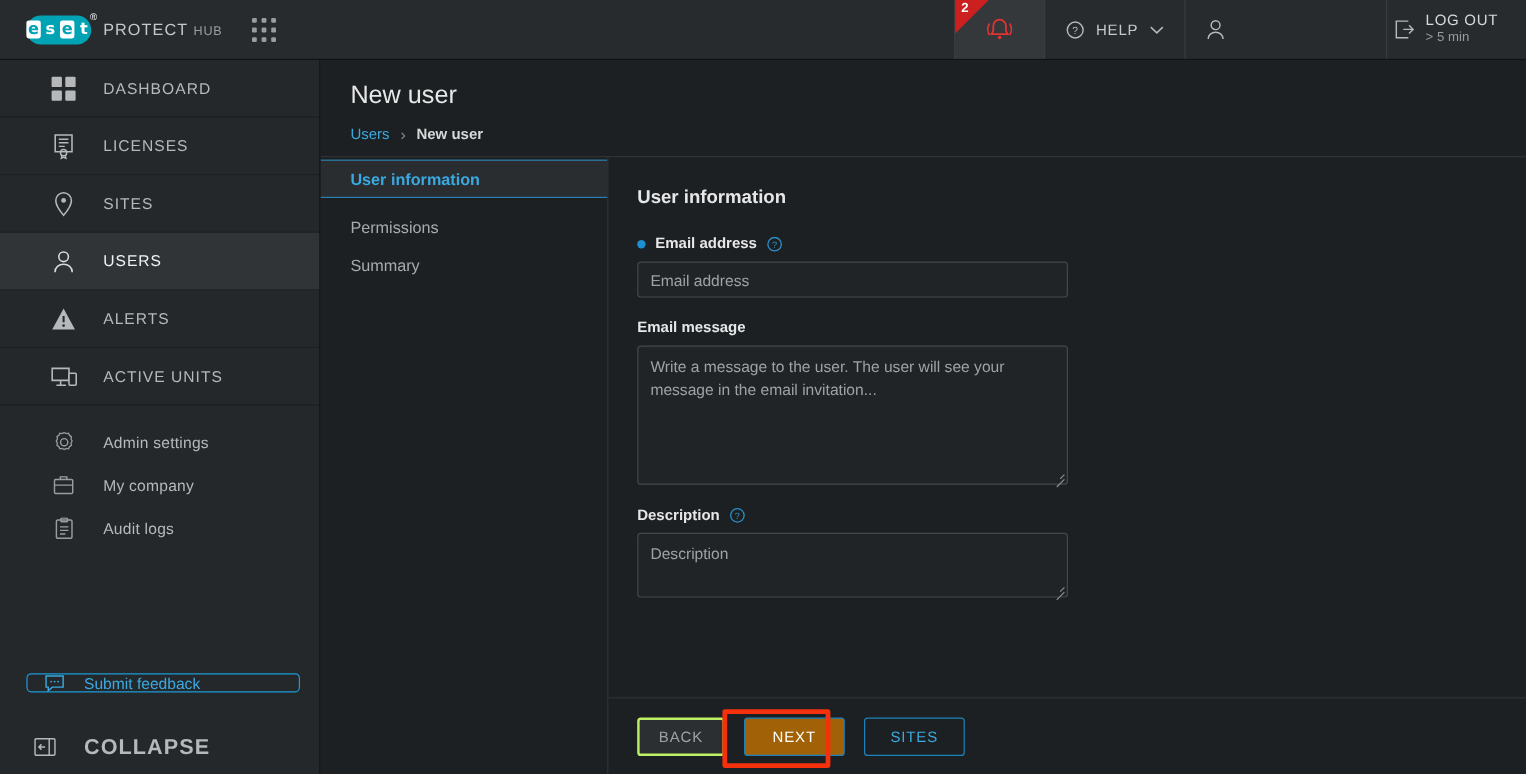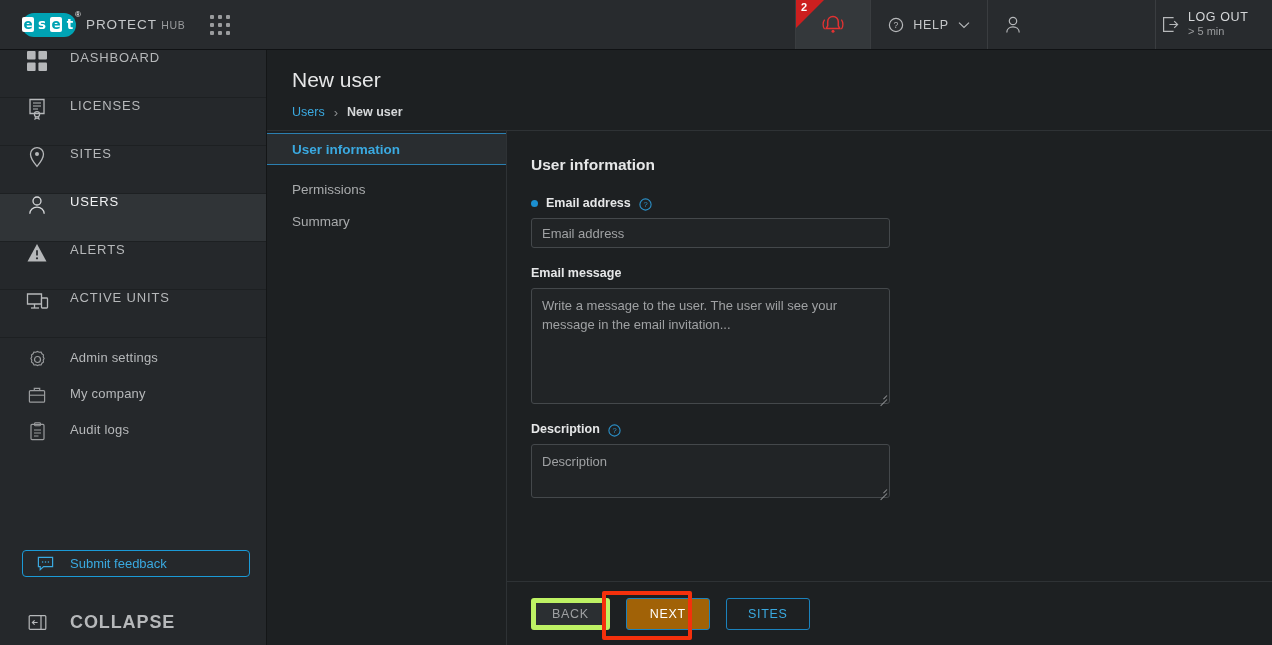--- a/index.html
+++ b/index.html
@@ -82,38 +82,38 @@
 
   
   .sidebar {
     width: 267px; flex: 0 0 267px;
     background: #25282b;
     border-right: 1px solid #141617;
     display: flex; flex-direction: column;
     position: relative;
   }
   .nav-item {
-    display: flex; align-items: flex-start;
+    display: flex; align-items: center;
     height: 48px; flex: 0 0 48px;
-    padding-left: 24px; gap: 20px;
+    padding-left: 40px; gap: 20px;
     cursor: pointer;
     border-bottom: 1px solid #1d2022;
     color: #b6b8ba;
   }
   .nav-item.primary .nav-label { font-size: 13px; letter-spacing: 0.85px; }
   .nav-item.secondary { height: 36px; flex: 0 0 36px; border-bottom: none; }
   .nav-item.secondary .nav-label { font-size: 13px; letter-spacing: 0.2px; color: #b6b8ba; }
   .nav-item.active { background: #303437; }
   .nav-item.active .nav-label { color: #f1f2f3; }
   .nav-ico { width: 26px; display: flex; align-items: center; justify-content: center; flex: 0 0 26px; }
   .nav-ico svg { display: block; }
   .sb-spacer { flex: 1 1 auto; }
 
   .feedback-btn {
-    margin: 0 16px 0 22px; height: 27px;
+    margin: 0 16px 0 22px; height: 16px;
     border: 1px solid #1b9ad6; border-radius: 4px;
     display: flex; align-items: center; gap: 16px;
     padding-left: 14px; cursor: pointer;
   }
   .feedback-btn span { color: #3aa9e0; font-size: 13px; }
   .collapse-row {
     display: flex; align-items: center; gap: 20px;
     height: 46px; padding-left: 24px; cursor: pointer; margin-top: 22px;
   }
   .collapse-row span { color: #b6b8ba; font-size: 18px; font-weight: bold; letter-spacing: 0.9px; }
@@ -178,21 +178,21 @@
     border-top: 1px solid #2e3235;
     display: flex; align-items: center; gap: 16px;
     padding-left: 24px;
   }
   .btn {
     height: 32px; min-width: 64px; border-radius: 3px;
     font-size: 12.5px; letter-spacing: 0.7px; cursor: pointer;
     display: flex; align-items: center; justify-content: center;
     padding: 0 16px; font-family: "Liberation Sans", sans-serif;
   }
-  .btn-back { background: #2b2f32; border: 5px solid #bef264; color: #9fa1a3; }
+  .btn-back { background: #2b2f32; border: 2px solid #bef264; color: #9fa1a3; }
   .btn-next { background: #a16207; border: 1px solid #1b82bd; color: #ffffff; min-width: 84px; }
   .btn-cancel { background: transparent; border: 1px solid #1b82bd; color: #3aa9e0; min-width: 84px; }
 
   .hl-box {
     position: absolute; pointer-events: none;
     border: 4px solid #f5300c; border-radius: 2px;
   }
 </style>
 </head>
 <body>

